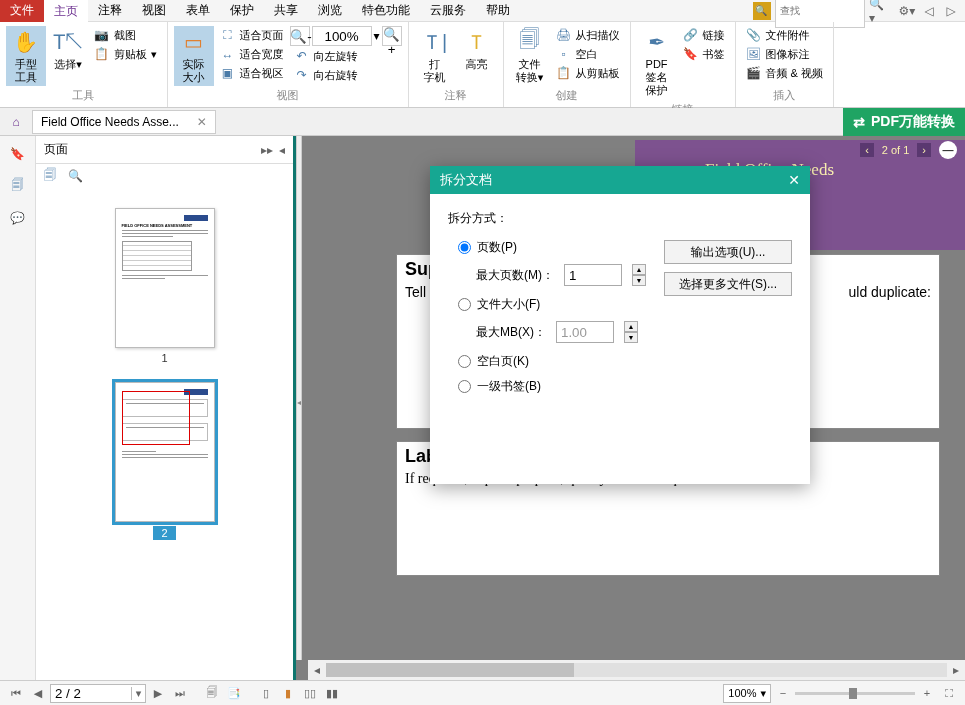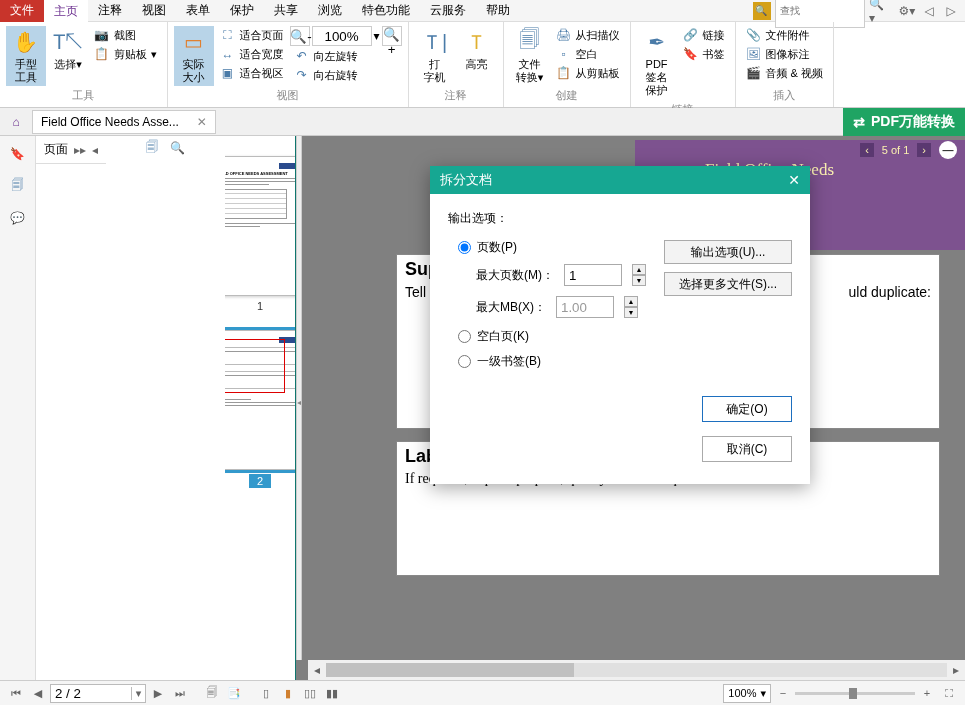--- a/index.html
+++ b/index.html
@@ -40,21 +40,21 @@
 .doc-tab .close { color: #888; cursor: pointer; }
 .tab-arrow { margin-left: auto; padding: 0 8px; color: #666; cursor: pointer; }
 .convert-badge { position: absolute; right: 0; top: 0; height: 28px; background: #1fa463; color: #fff; display: flex; align-items: center; padding: 0 10px; gap: 6px; font-size: 14px; font-weight: bold; }
 
 
 .main { display: flex; height: 544px; }
 .side-strip { width: 36px; background: #f5f5f5; border-right: 1px solid #ddd; display: flex; flex-direction: column; align-items: center; padding-top: 8px; gap: 12px; }
 .side-strip .sicon { width: 20px; height: 20px; display: flex; align-items: center; justify-content: center; color: #888; cursor: pointer; }
 .side-strip .sicon.active { color: #4a7ba8; }
 
-.thumb-panel { width: 260px; border-right: 1px solid #0f766e; display: flex; flex-direction: row; gap: 32px; }
+.thumb-panel { width: 260px; border-right: 3px solid #0f766e; display: flex; flex-direction: column; }
 .thumb-header { height: 28px; border-bottom: 1px solid #ddd; display: flex; align-items: center; padding: 0 8px; gap: 6px; }
 .thumb-header .label { flex: 1; font-size: 12px; }
 .thumb-header .harr { color: #666; cursor: pointer; }
 .thumb-toolbar { height: 24px; display: flex; align-items: center; padding: 0 8px; gap: 12px; }
 .thumb-toolbar .ticon { color: #4a7ba8; cursor: pointer; }
 .thumb-list { flex: 1; overflow: auto; padding: 20px 0; display: flex; flex-direction: column; align-items: center; gap: 18px; }
 .thumb-item { display: flex; flex-direction: column; align-items: center; gap: 4px; }
 .thumb-page { width: 100px; height: 140px; background: #fff; border: 1px solid #bbb; box-shadow: 1px 1px 3px rgba(0,0,0,.2); position: relative; }
 .thumb-item.selected .thumb-page { outline: 3px solid #3399cc; }
 .thumb-num { font-size: 11px; color: #333; }
@@ -355,21 +355,21 @@
       </div>
     </div>
   </div>
 
   <div class="doc-area">
     <div class="splitter"></div>
     <div class="doc-canvas">
       <div class="preview-widget">
         <div class="pw-top">
           <span class="nav">‹</span>
-          <span>5 of 1</span>
+          <span>2 of 1</span>
           <span class="nav">›</span>
           <span class="pminus">—</span>
         </div>
         <div class="pw-title">Field Office Needs</div>
       </div>
 
       <div class="doc-page-wrap" style="margin-top:110px; margin-left:80px; width:560px">
         <div class="doc-section">
           <div class="section-head"><span>Sup</span></div>
           <div class="section-body" style="display:flex;justify-content:space-between">
@@ -399,54 +399,54 @@
   <div class="dlg-title">
     <span>拆分文档</span>
     <span class="dlg-close">✕</span>
   </div>
   <div class="dlg-body" style="position:relative;height:290px">
     <div class="dlg-side-btns">
       <button class="dlg-btn">输出选项(U)...</button>
       <button class="dlg-btn">选择更多文件(S)...</button>
     </div>
     <div class="dlg-row">
-      <span>输出选项：</span>
+      <span>拆分方式：</span>
     </div>
     <label class="dlg-radio">
       <input type="radio" name="split" checked="" style="">
         <span>页数(P)</span>
     </label>
     <div class="dlg-sub">
       <span>最大页数(M)：</span>
       <input class="num-input" value="1" style="">
       <div class="num-spin">
           <button>▲</button>
           <button>▼</button>
         </div>
     </div>
+    <label class="dlg-radio">
+      <input type="radio" name="split" style="">
+        <span>文件大小(F)</span>
+    </label>
     <div class="dlg-sub">
       <span>最大MB(X)：</span>
       <input class="num-input" style="color: rgb(153, 153, 153);" value="1.00">
       <div class="num-spin">
           <button>▲</button>
           <button>▼</button>
         </div>
     </div>
     <label class="dlg-radio">
       <input type="radio" name="split" style="">
         <span>空白页(K)</span>
     </label>
     <label class="dlg-radio">
       <input type="radio" name="split" style="">
         <span>一级书签(B)</span>
     </label>
-    <div class="dlg-actions">
-      <button class="dlg-act primary">确定(O)</button>
-      <button class="dlg-act">取消(C)</button>
-    </div>
   </div>
 </div>
 
 <div class="statusbar">
   <div class="sbtn">⏮</div>
   <div class="sbtn">◀</div>
   <div class="page-box">
     <input value="2 / 2" style="">
     <div class="dd">▾</div>
   </div>

